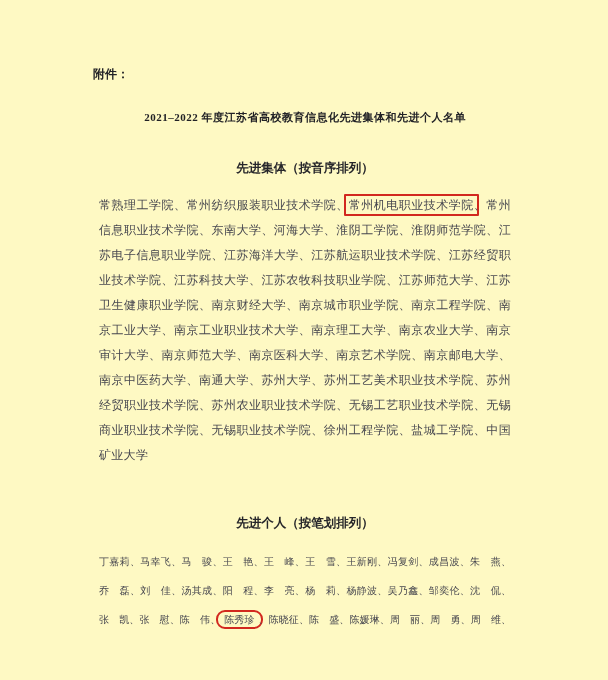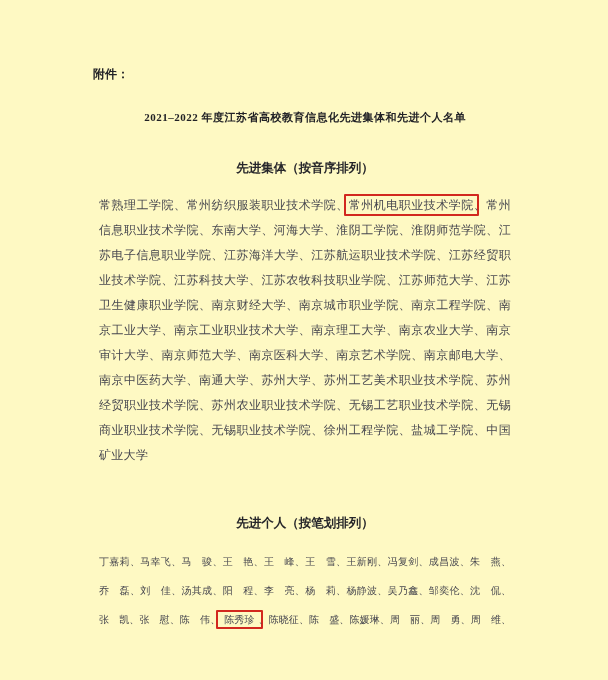--- a/index.html
+++ b/index.html
@@ -68,20 +68,21 @@
   }
   .red-box {
     border: 2px solid #d2281e;
     padding: 2px 3px;
     margin: -4px -5px;
     border-radius: 1px;
   }
   .red-box-2 {
     padding: 2px 6px;
     margin: -4px -4px;
+    border-radius: 9px;
   }
 </style>
 </head>
 <body>
 
 <div class="doc">
   <div class="content">
 
     <div class="attachment">附件：</div>
 

